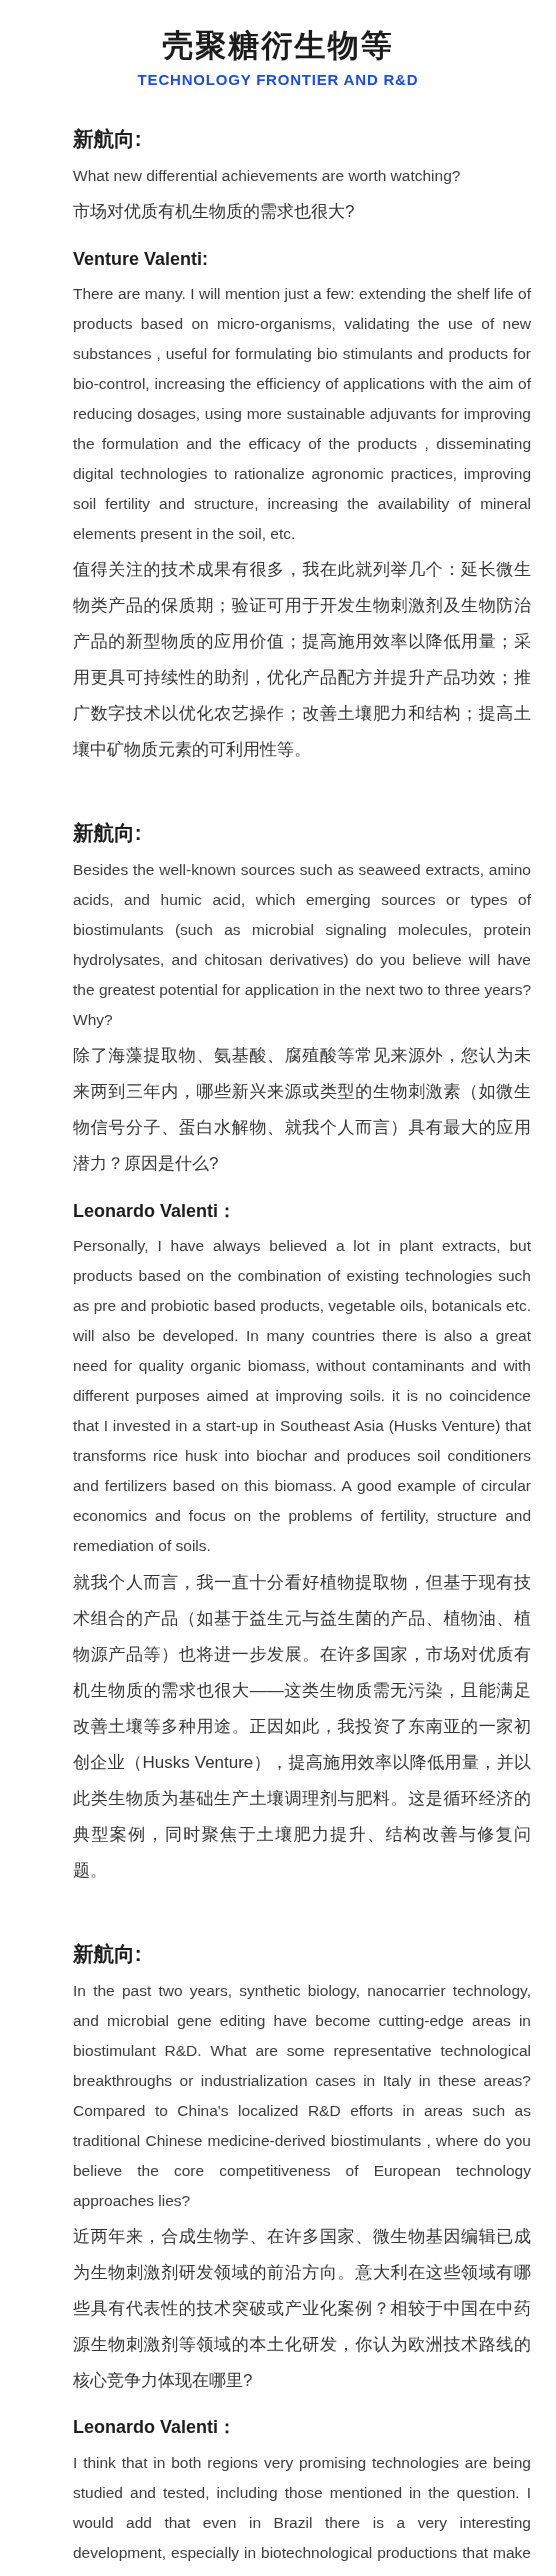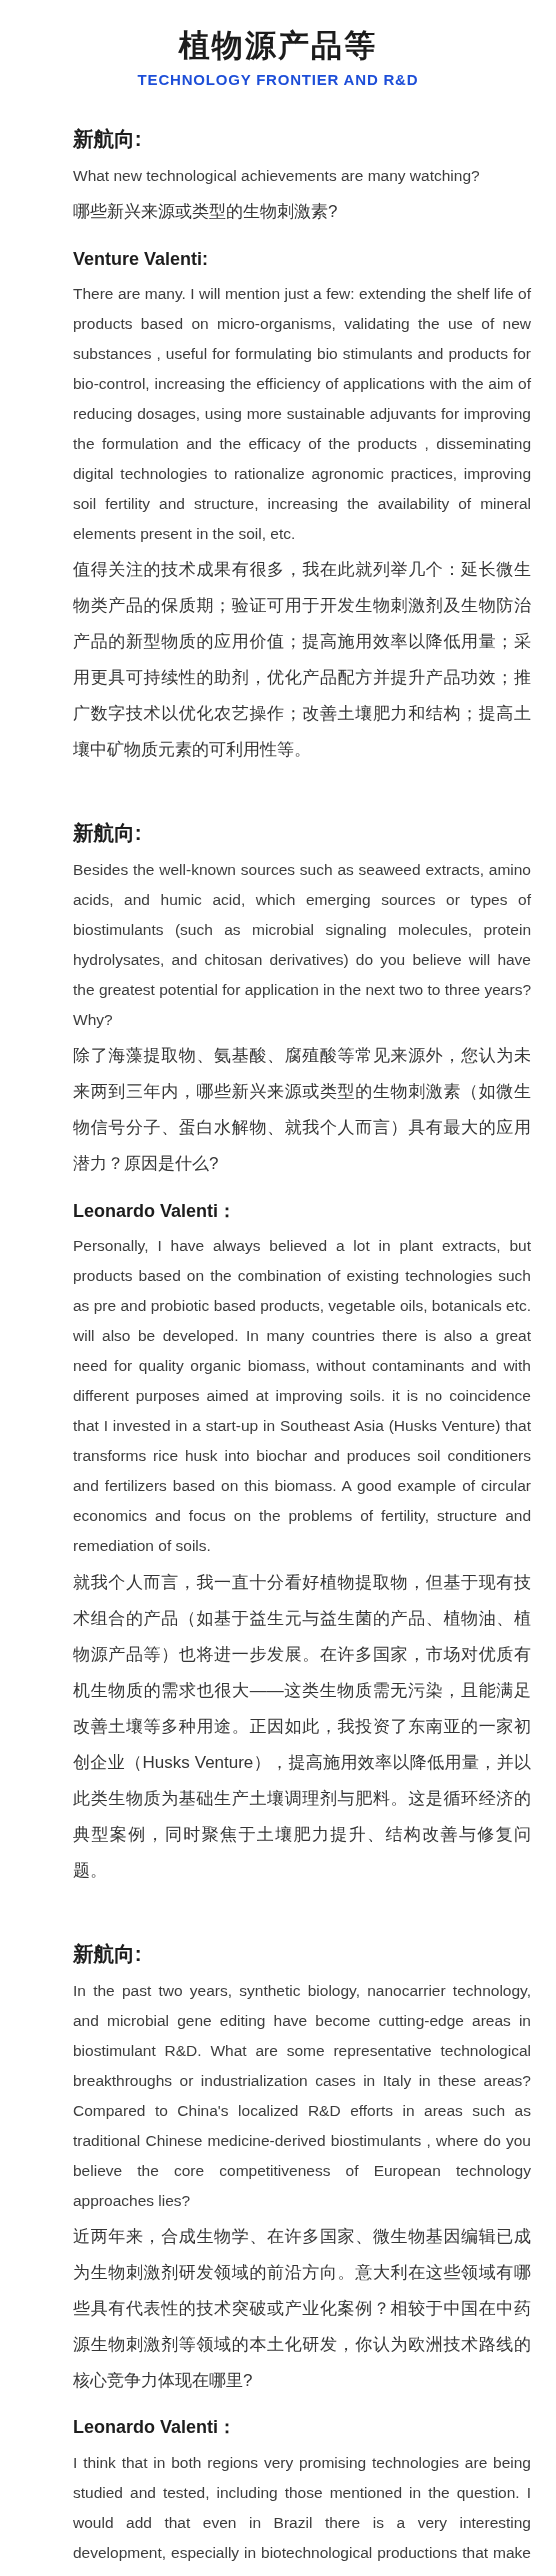--- a/index.html
+++ b/index.html
@@ -15,30 +15,30 @@
   p{margin:0;text-align:justify;}
   .para-en{font-size:15.5px;line-height:30px;color:#3d3d3d;}
   .para-cn{font-size:17px;line-height:36px;color:#353535;margin-top:3.1px;}
 </style>
 </head>
 <body>
 
 <div class="page">
 
   <header class="doc-header">
-    <h1 class="doc-title">植物源产品等</h1>
+    <h1 class="doc-title">壳聚糖衍生物等</h1>
     <div class="doc-subtitle">TECHNOLOGY FRONTIER AND R&amp;D</div>
   </header>
 
   <main>
 
     <section class="qa-section first">
       <h2 class="asker-label">新航向:</h2>
-      <p class="para-en">What new technological achievements are many watching?</p>
-      <p class="para-cn">哪些新兴来源或类型的生物刺激素?</p>
+      <p class="para-en">What new differential achievements are worth watching?</p>
+      <p class="para-cn">市场对优质有机生物质的需求也很大?</p>
       <h2 class="speaker-label">Venture Valenti:</h2>
       <p class="para-en">There are many. I will mention just a few: extending the shelf life of products based on micro-organisms, validating the use of new substances , useful for formulating bio stimulants and products for bio-control, increasing the efficiency of applications with the aim of reducing dosages, using more sustainable adjuvants for improving the formulation and the efficacy of the products , disseminating digital technologies to rationalize agronomic practices, improving soil fertility and structure, increasing the availability of mineral elements present in the soil, etc.</p>
       <p class="para-cn">值得关注的技术成果有很多，我在此就列举几个：延长微生物类产品的保质期；验证可用于开发生物刺激剂及生物防治产品的新型物质的应用价值；提高施用效率以降低用量；采用更具可持续性的助剂，优化产品配方并提升产品功效；推广数字技术以优化农艺操作；改善土壤肥力和结构；提高土壤中矿物质元素的可利用性等。</p>
     </section>
 
     <section class="qa-section">
       <h2 class="asker-label">新航向:</h2>
       <p class="para-en">Besides the well-known sources such as seaweed extracts, amino acids, and humic acid, which emerging sources or types of biostimulants (such as microbial signaling molecules, protein hydrolysates, and chitosan derivatives) do you believe will have the greatest potential for application in the next two to three years? Why?</p>
       <p class="para-cn">除了海藻提取物、氨基酸、腐殖酸等常见来源外，您认为未来两到三年内，哪些新兴来源或类型的生物刺激素（如微生物信号分子、蛋白水解物、就我个人而言）具有最大的应用潜力？原因是什么?</p>
       <h2 class="speaker-label">Leonardo Valenti：</h2>

